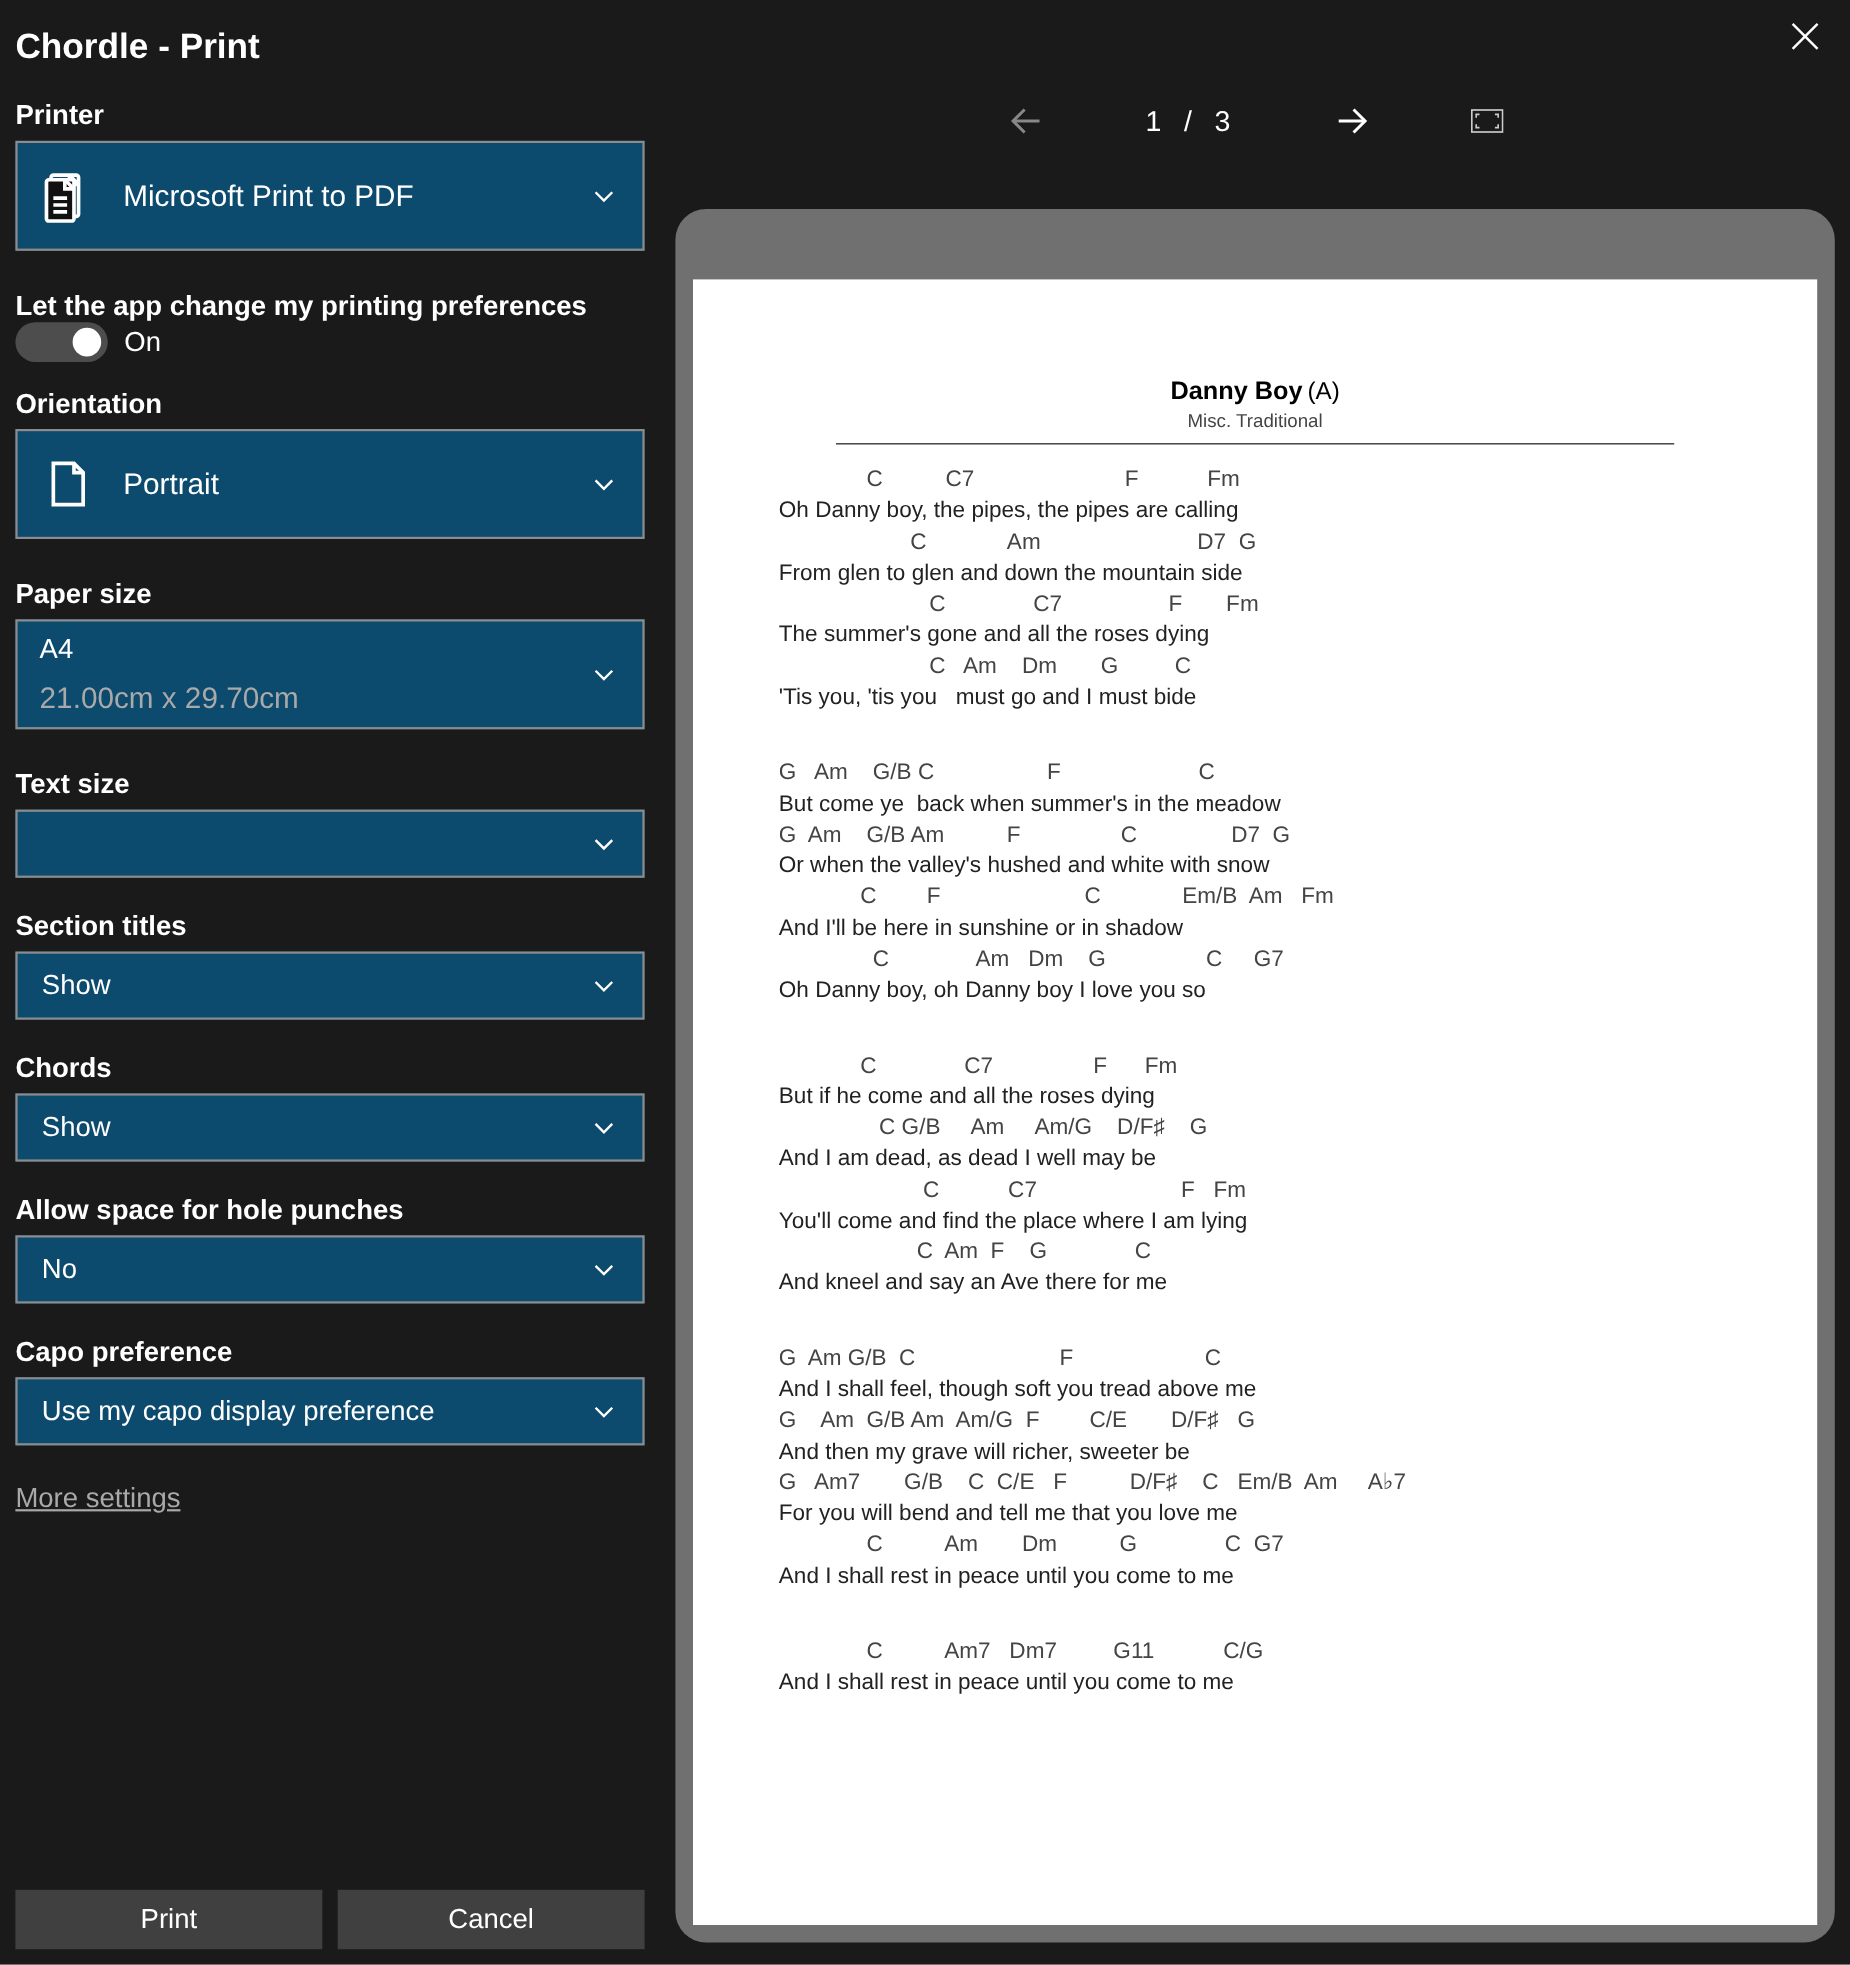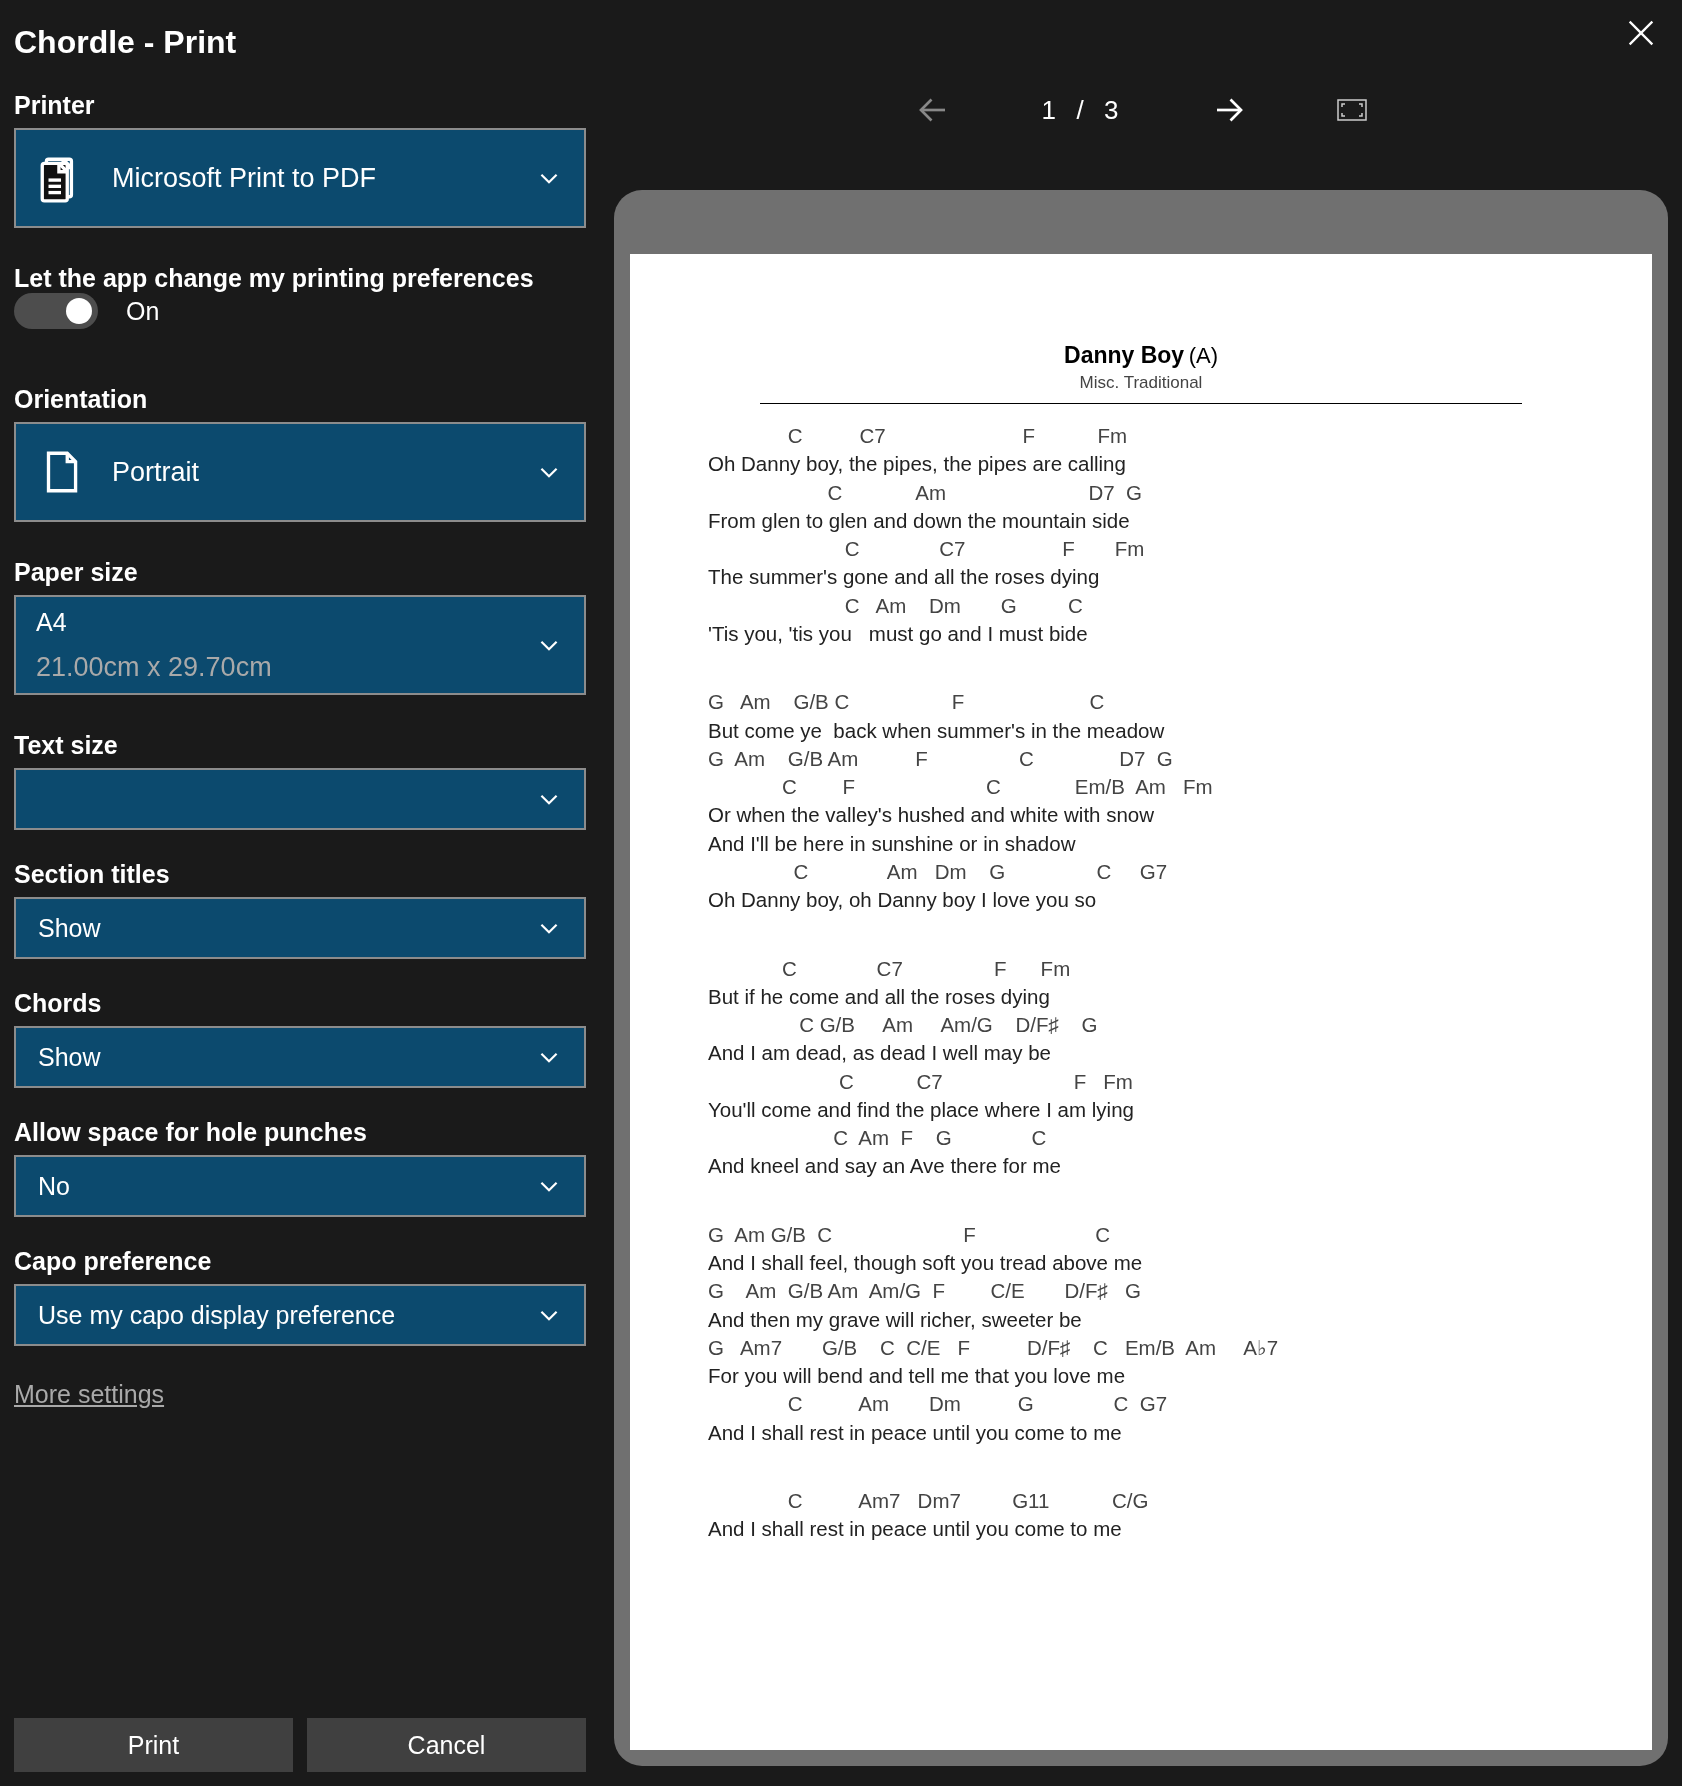--- a/index.html
+++ b/index.html
@@ -57,23 +57,23 @@
     color: #a9a9a9;
     margin-top: 15px;
   }
   .dropdown .textcol { display:flex; flex-direction:column; flex:1; }
   .chevron {
     width: 26px; height: 26px;
     position: absolute; right: 22px; top: 50%; transform: translateY(-50%);
   }
   .chevron svg { width:100%; height:100%; }
   .toggle-row {
-    display:flex; align-items:center; gap:28px;
+    display:flex; align-items:center; gap:15px;
     margin-top: -8px;
-    margin-bottom: 56px;
+    margin-bottom: 24px;
   }
   .toggle {
     width: 84px; height: 36px;
     border-radius: 18px;
     background: #4d4d4d;
     position: relative;
     cursor: pointer;
   }
   .toggle .knob {
     position:absolute; width:26px; height:26px; border-radius:50%;
@@ -312,22 +312,22 @@
             <div class="line">From glen to glen and down the mountain side</div>
             <div class="line chords">                        C              C7                 F       Fm</div>
             <div class="line">The summer's gone and all the roses dying</div>
             <div class="line chords">                        C   Am    Dm       G         C</div>
             <div class="line">'Tis you, 'tis you   must go and I must bide</div>
           </div>
           <div class="verse">
             <div class="line chords">G   Am    G/B C                  F                      C</div>
             <div class="line">But come ye  back when summer's in the meadow</div>
             <div class="line chords">G  Am    G/B Am          F                C               D7  G</div>
+            <div class="line">Or when the valley's hushed and white with snow</div>
             <div class="line chords">             C        F                       C             Em/B  Am   Fm</div>
-            <div class="line">Or when the valley's hushed and white with snow</div>
             <div class="line">And I'll be here in sunshine or in shadow</div>
             <div class="line chords">               C              Am   Dm    G                C     G7</div>
             <div class="line">Oh Danny boy, oh Danny boy I love you so</div>
           </div>
           <div class="verse">
             <div class="line chords">             C              C7                F      Fm</div>
             <div class="line">But if he come and all the roses dying</div>
             <div class="line chords">                C G/B     Am     Am/G    D/F♯    G</div>
             <div class="line">And I am dead, as dead I well may be</div>
             <div class="line chords">                       C           C7                       F   Fm</div>

